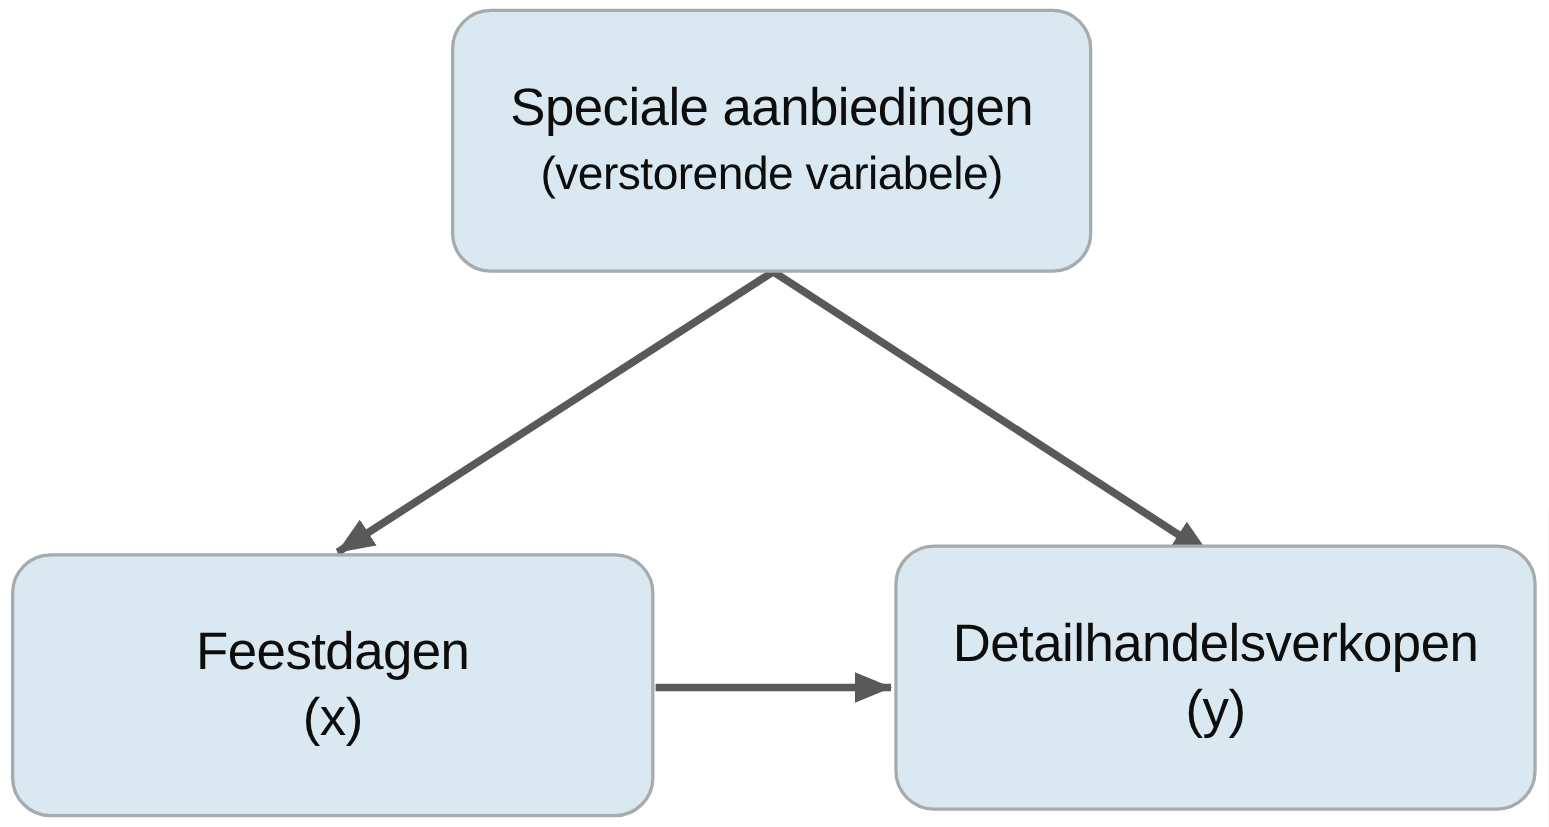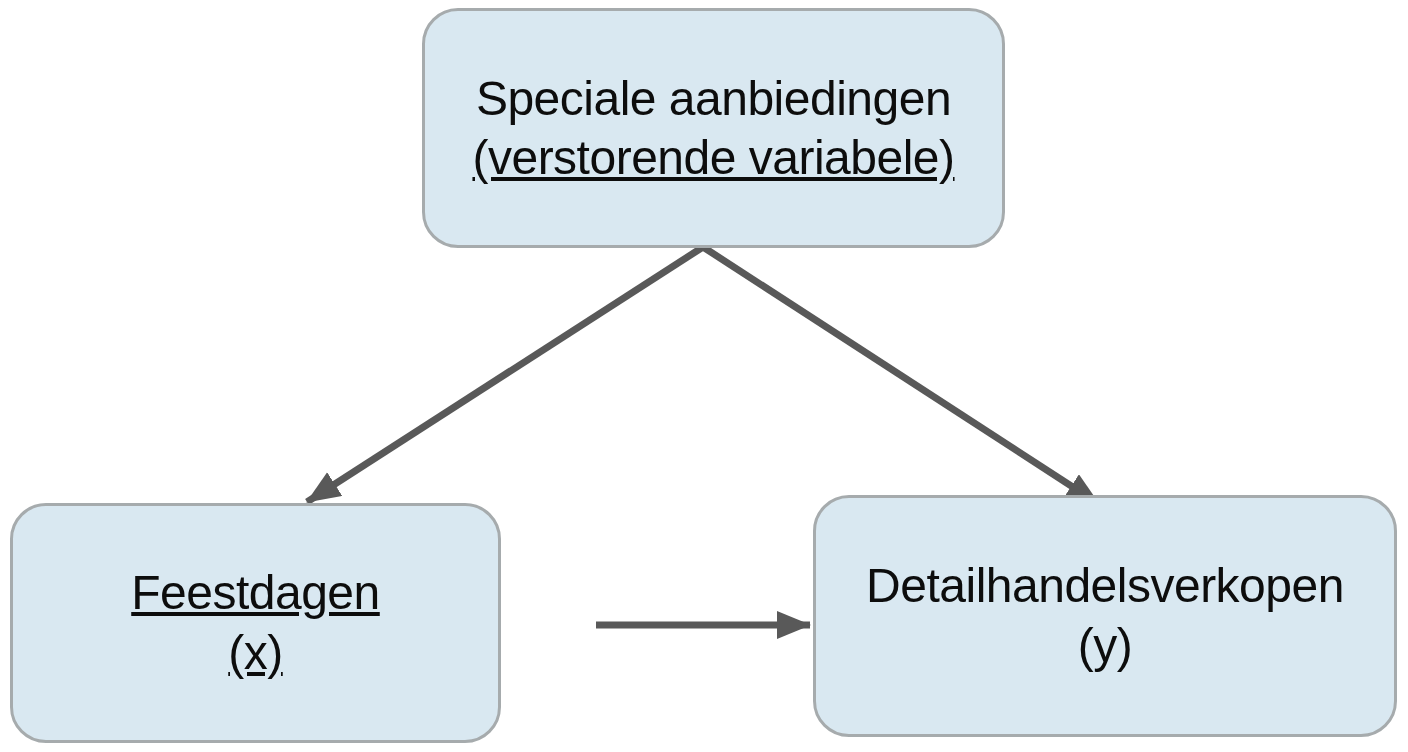--- a/index.html
+++ b/index.html
@@ -41,23 +41,23 @@
     align-items: center;
     justify-content: center;
     text-align: center;
     letter-spacing: -0.5px;
   }
   .node-label, .node-sub {
     font-size: 48px;
     line-height: 60px;
     white-space: nowrap;
   }
-  .node--confounder { left: 410px; top: 8px;  width: 583px; height: 240px; margin-left: 12px; }
-  .node--confounder .node-sub { font-size: 48px; line-height: 58px; text-decoration: underline; }
-  .node--x { left: 10px;  top: 503px; width: 491px; height: 240px; text-decoration: underline; }
+  .node--confounder { left: 410px; top: 8px;  width: 583px; height: 240px; }
+  .node--confounder .node-sub { font-size: 42px; line-height: 58px; }
+  .node--x { left: 10px;  top: 503px; width: 585px; height: 240px; }
   .node--y { left: 813px; top: 495px; width: 584px; height: 242px; }
 </style>
 </head>
 <body>
 
 <div class="canvas">
 
   <svg class="arrows" viewBox="0 0 1408 752" xmlns="http://www.w3.org/2000/svg">
     <defs>
       <marker id="ah" markerUnits="userSpaceOnUse" markerWidth="44" markerHeight="32" refX="33" refY="14" orient="auto">

